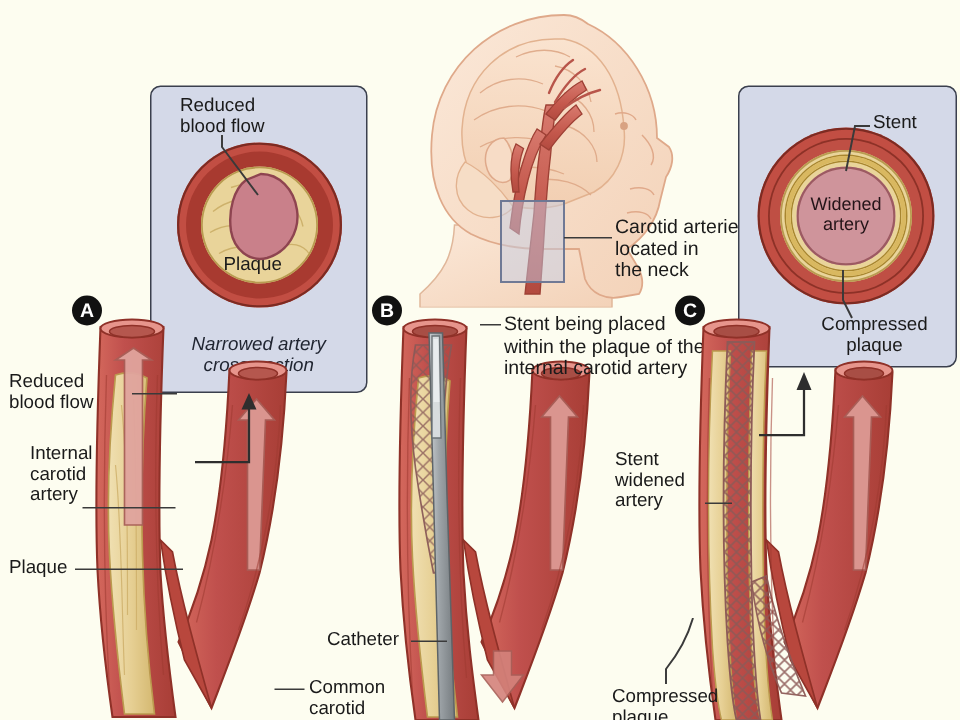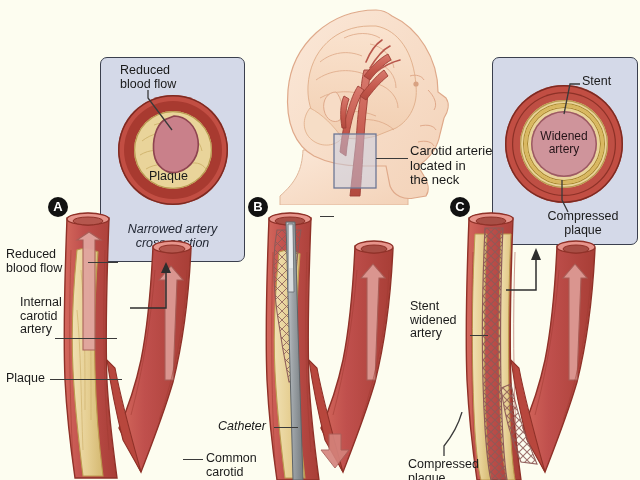--- a/index.html
+++ b/index.html
@@ -352,22 +352,25 @@
       <path d="M18,40 C16,100 16,180 20,250"></path>
       <path d="M52,40 C50,100 50,170 56,240"></path>
       <path d="M102,58 C98,108 90,158 78,203"></path>
       <path d="M134,58 C132,108 122,163 106,208"></path>
     </g>
   </svg>
 
   <div class="marker" style="left:248px;top:197px;">B</div>
 
   <div class="lead h" style="left:320px;top:216px;width:14px;"></div>
-
-  <div class="label" style="left:218px;top:420px;font-style:italic;">Catheter</div>
+  <div class="label big" style="left:336px;top:209px;">Stent being placed
+within the plaque of the
+internal carotid artery</div>
+
+  <div class="label" style="left:218px;top:420px;">Catheter</div>
   <div class="lead h" style="left:274px;top:427px;width:24px;"></div>
 
   <div class="label" style="left:206px;top:452px;">Common
 carotid
 artery</div>
   <div class="lead h" style="left:183px;top:459px;width:20px;"></div>
 
   <svg width="180" height="270" style="position:absolute;left:455px;top:212px;">
     <defs>
       <linearGradient id="vcOut" x1="0" y1="0" x2="1" y2="0">

